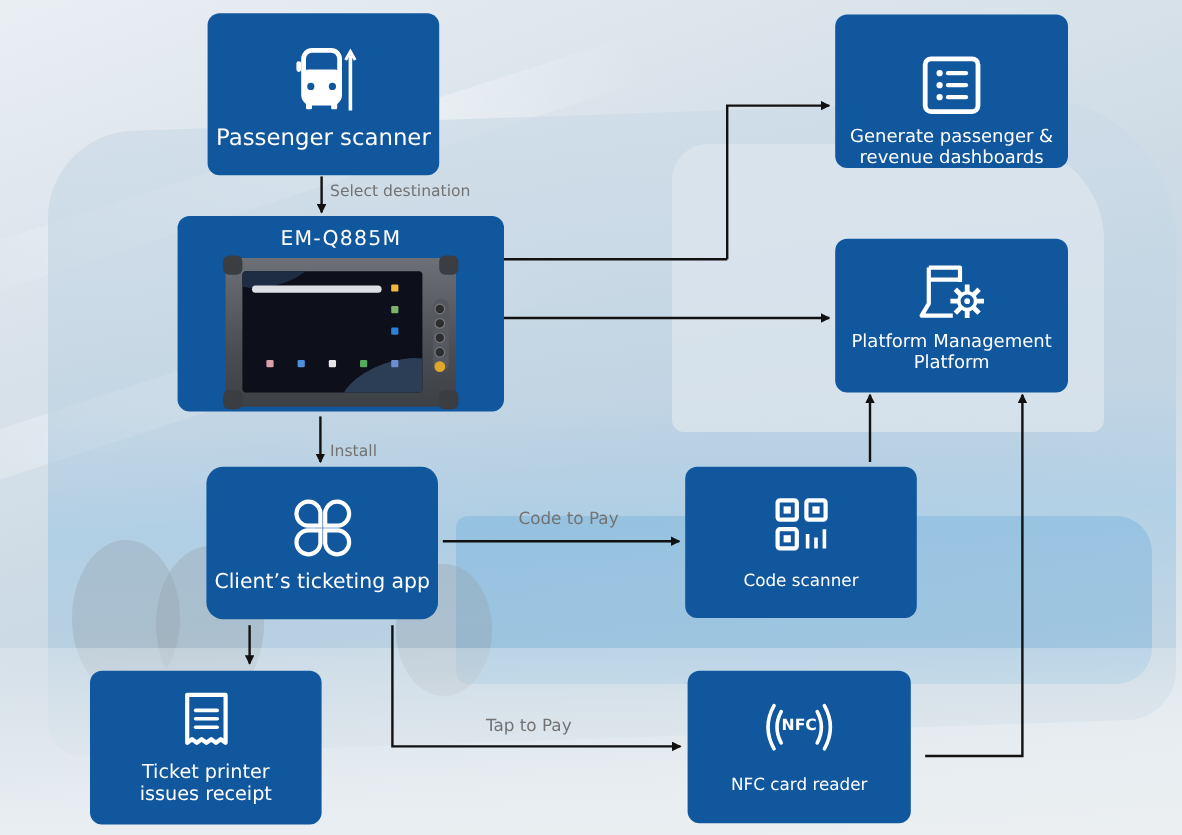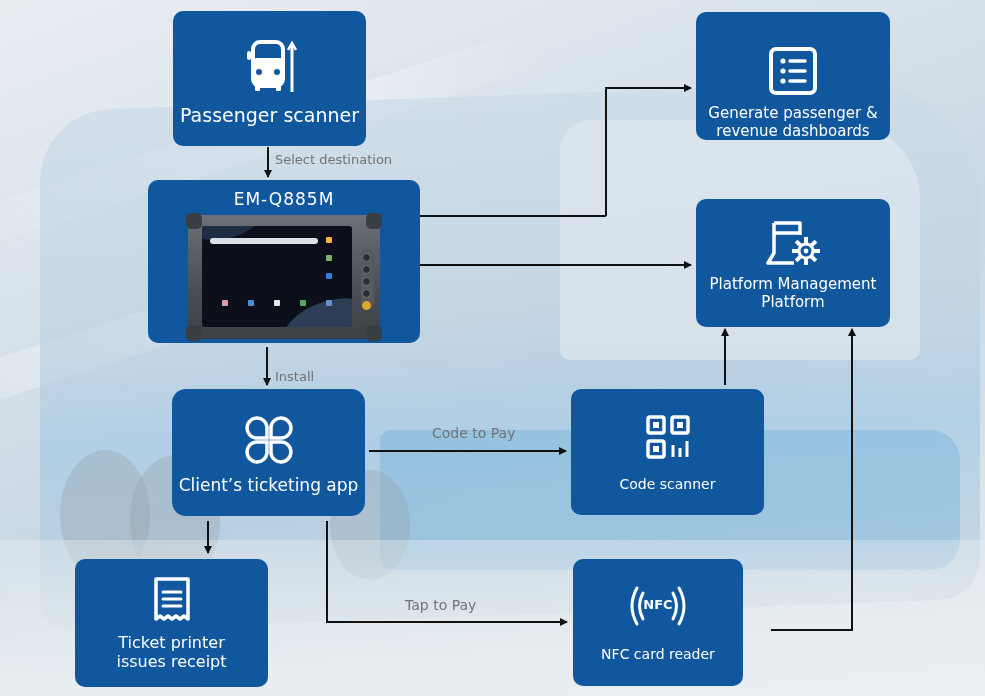--- a/index.html
+++ b/index.html
@@ -241,21 +241,21 @@
     <line x1="12" y1="17" x2="30" y2="17" stroke="#fff" stroke-width="3" stroke-linecap="round"></line>
     <line x1="12" y1="24" x2="30" y2="24" stroke="#fff" stroke-width="3" stroke-linecap="round"></line>
     <line x1="12" y1="31" x2="30" y2="31" stroke="#fff" stroke-width="3" stroke-linecap="round"></line>
   </svg>
   <div class="label" style="font-size:16px; margin-top:8px;">
     <div>Ticket printer</div>
     <div>issues receipt</div>
   </div>
 </div>
 
-<div class="card" style="left:573px; top:559px; width:170px; height:127px; padding-top:0px;">
+<div class="card" style="left:573px; top:559px; width:186px; height:127px; padding-top:0px;">
   <div style="position:relative; width:70px; height:48px;">
     <svg width="70" height="48" viewBox="0 0 70 48" style="position:absolute; left:0; top:0;">
       <g fill="none" stroke="#fff" stroke-width="3" stroke-linecap="round">
         <path d="M14,6 Q4,24 14,42"></path>
         <path d="M20,11 Q13,24 20,37"></path>
         <path d="M56,6 Q66,24 56,42"></path>
         <path d="M50,11 Q57,24 50,37"></path>
       </g>
     </svg>
     <div style="position:absolute; left:0; right:0; top:15px; text-align:center; font-size:13px; font-weight:bold; color:#fff;">NFC</div>

